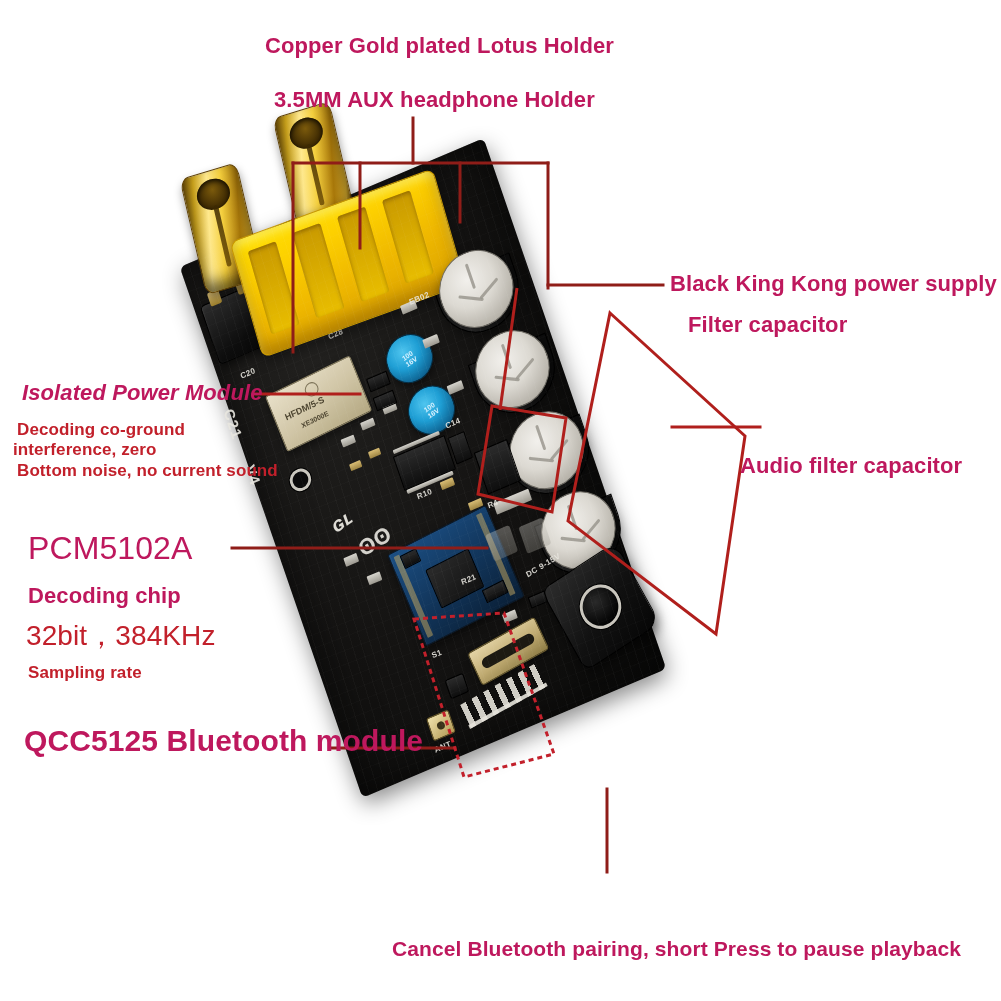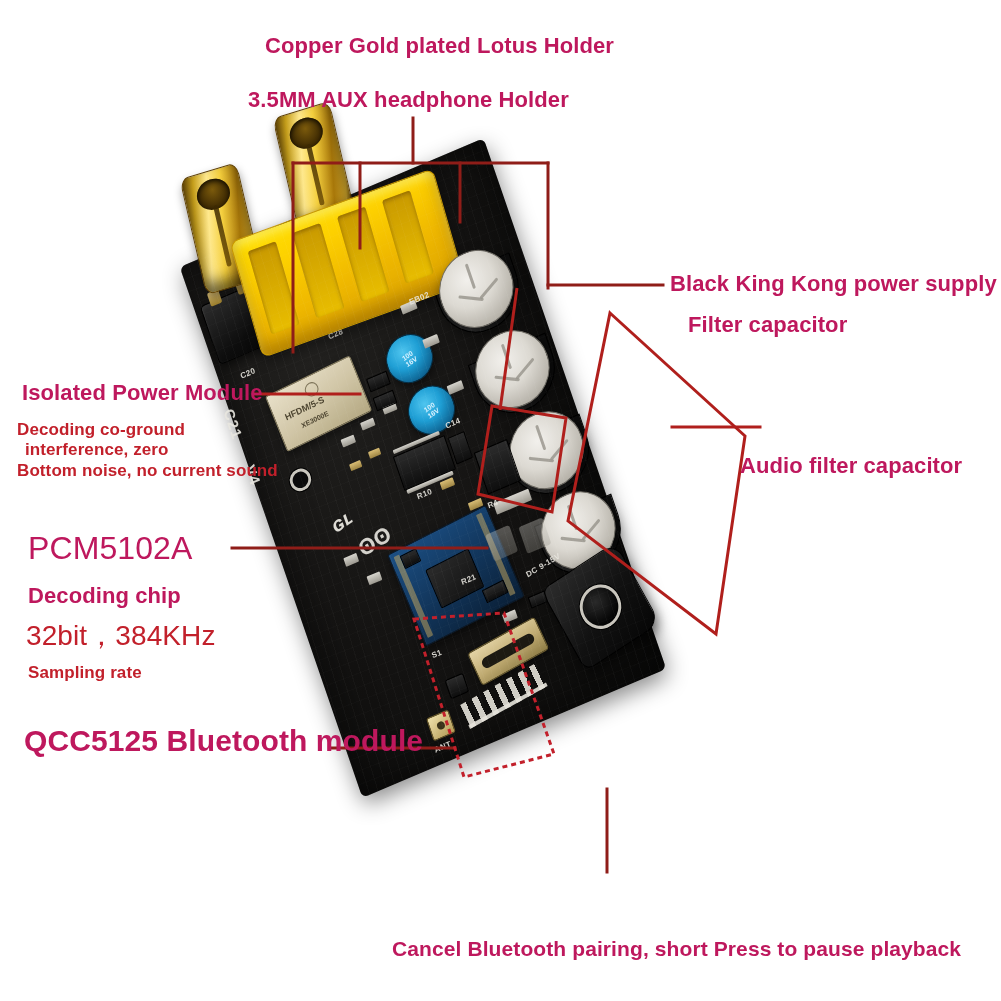--- a/index.html
+++ b/index.html
@@ -372,29 +372,29 @@
     <g stroke="#c2202b" stroke-width="3" fill="none" stroke-dasharray="5 4" stroke-linejoin="miter">
       <path d="M414,619 L504,613 L554,754 L464,777 Z"></path>
     </g>
 
     <g stroke="#8f1d18" stroke-width="3" fill="none" stroke-linecap="square">
       <path d="M607,789 L607,872"></path>
     </g>
   </svg>
 
   <div class="label" style="left:265px;top:34px;font-size:22px;">Copper Gold plated Lotus Holder</div>
-  <div class="label" style="left:248px;top:88px;font-size:22px;">3.5MM AUX headphone Holder</div>
+  <div class="label" style="left:274px;top:88px;font-size:22px;">3.5MM AUX headphone Holder</div>
 
   <div class="label" style="left:670px;top:272px;font-size:22px;">Black King Kong power supply</div>
   <div class="label" style="left:688px;top:313px;font-size:22px;">Filter capacitor</div>
   <div class="label" style="left:740px;top:454px;font-size:22px;">Audio filter capacitor</div>
 
-  <div class="label" style="left:22px;top:381px;font-size:22px;">Isolated Power Module</div>
+  <div class="label" style="left:22px;top:381px;font-size:22px;font-style:italic;">Isolated Power Module</div>
   <div class="label red" style="left:17px;top:420px;font-size:17px;">Decoding co-ground</div>
-  <div class="label red" style="left:25px;top:440px;font-size:17px;">interference, zero</div>
+  <div class="label red" style="left:13px;top:440px;font-size:17px;">interference, zero</div>
   <div class="label red" style="left:17px;top:461px;font-size:17px;">Bottom noise, no current sound</div>
 
   <div class="label thin" style="left:28px;top:531px;font-size:32px;font-weight:400;">PCM5102A</div>
   <div class="label" style="left:28px;top:584px;font-size:22px;">Decoding chip</div>
   <div class="label red thin" style="left:26px;top:620px;font-size:28px;font-weight:400;">32bit，384KHz</div>
   <div class="label red" style="left:28px;top:663px;font-size:17px;">Sampling rate</div>
 
   <div class="label" style="left:24px;top:724px;font-size:30px;">QCC5125 Bluetooth module</div>
 
   <div class="label" style="left:392px;top:937px;font-size:21px;">Cancel Bluetooth pairing, short Press to pause playback</div>

